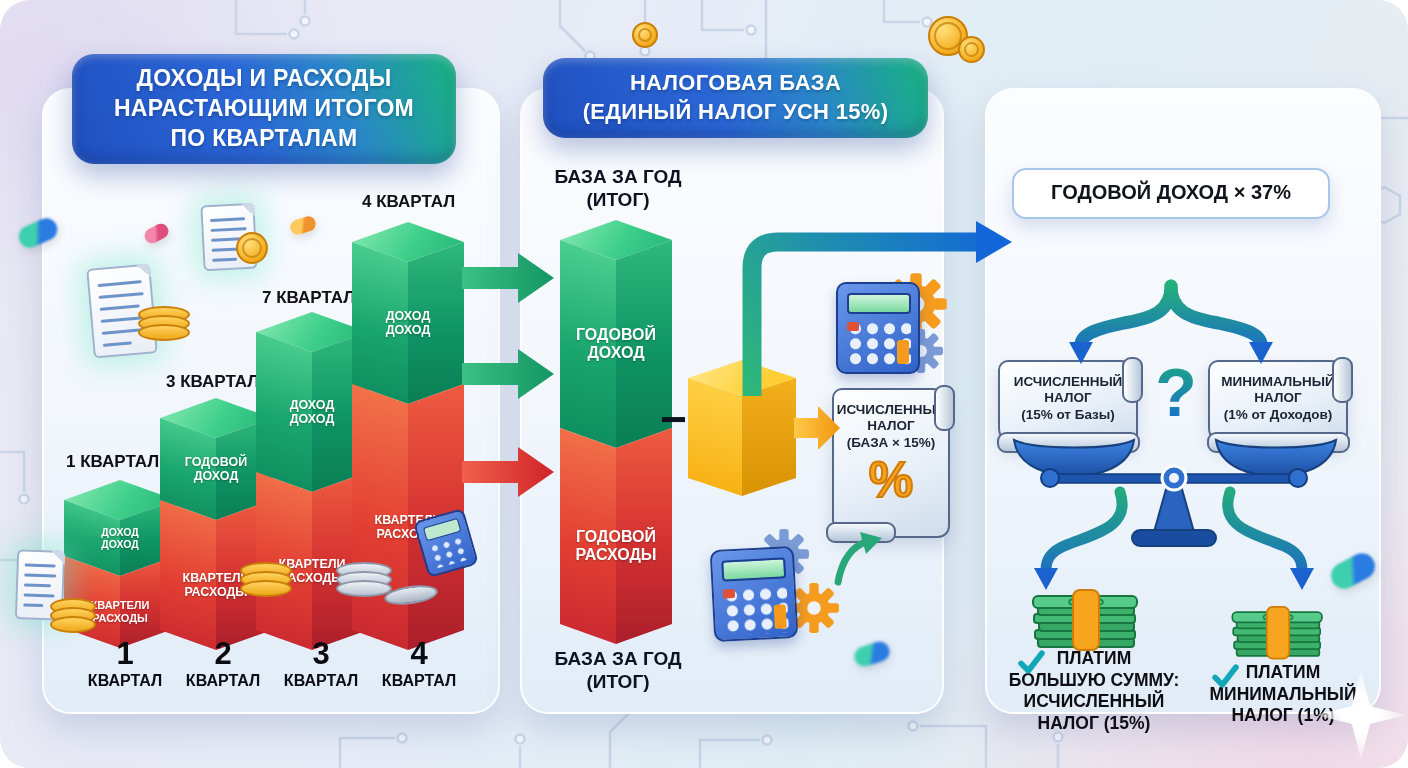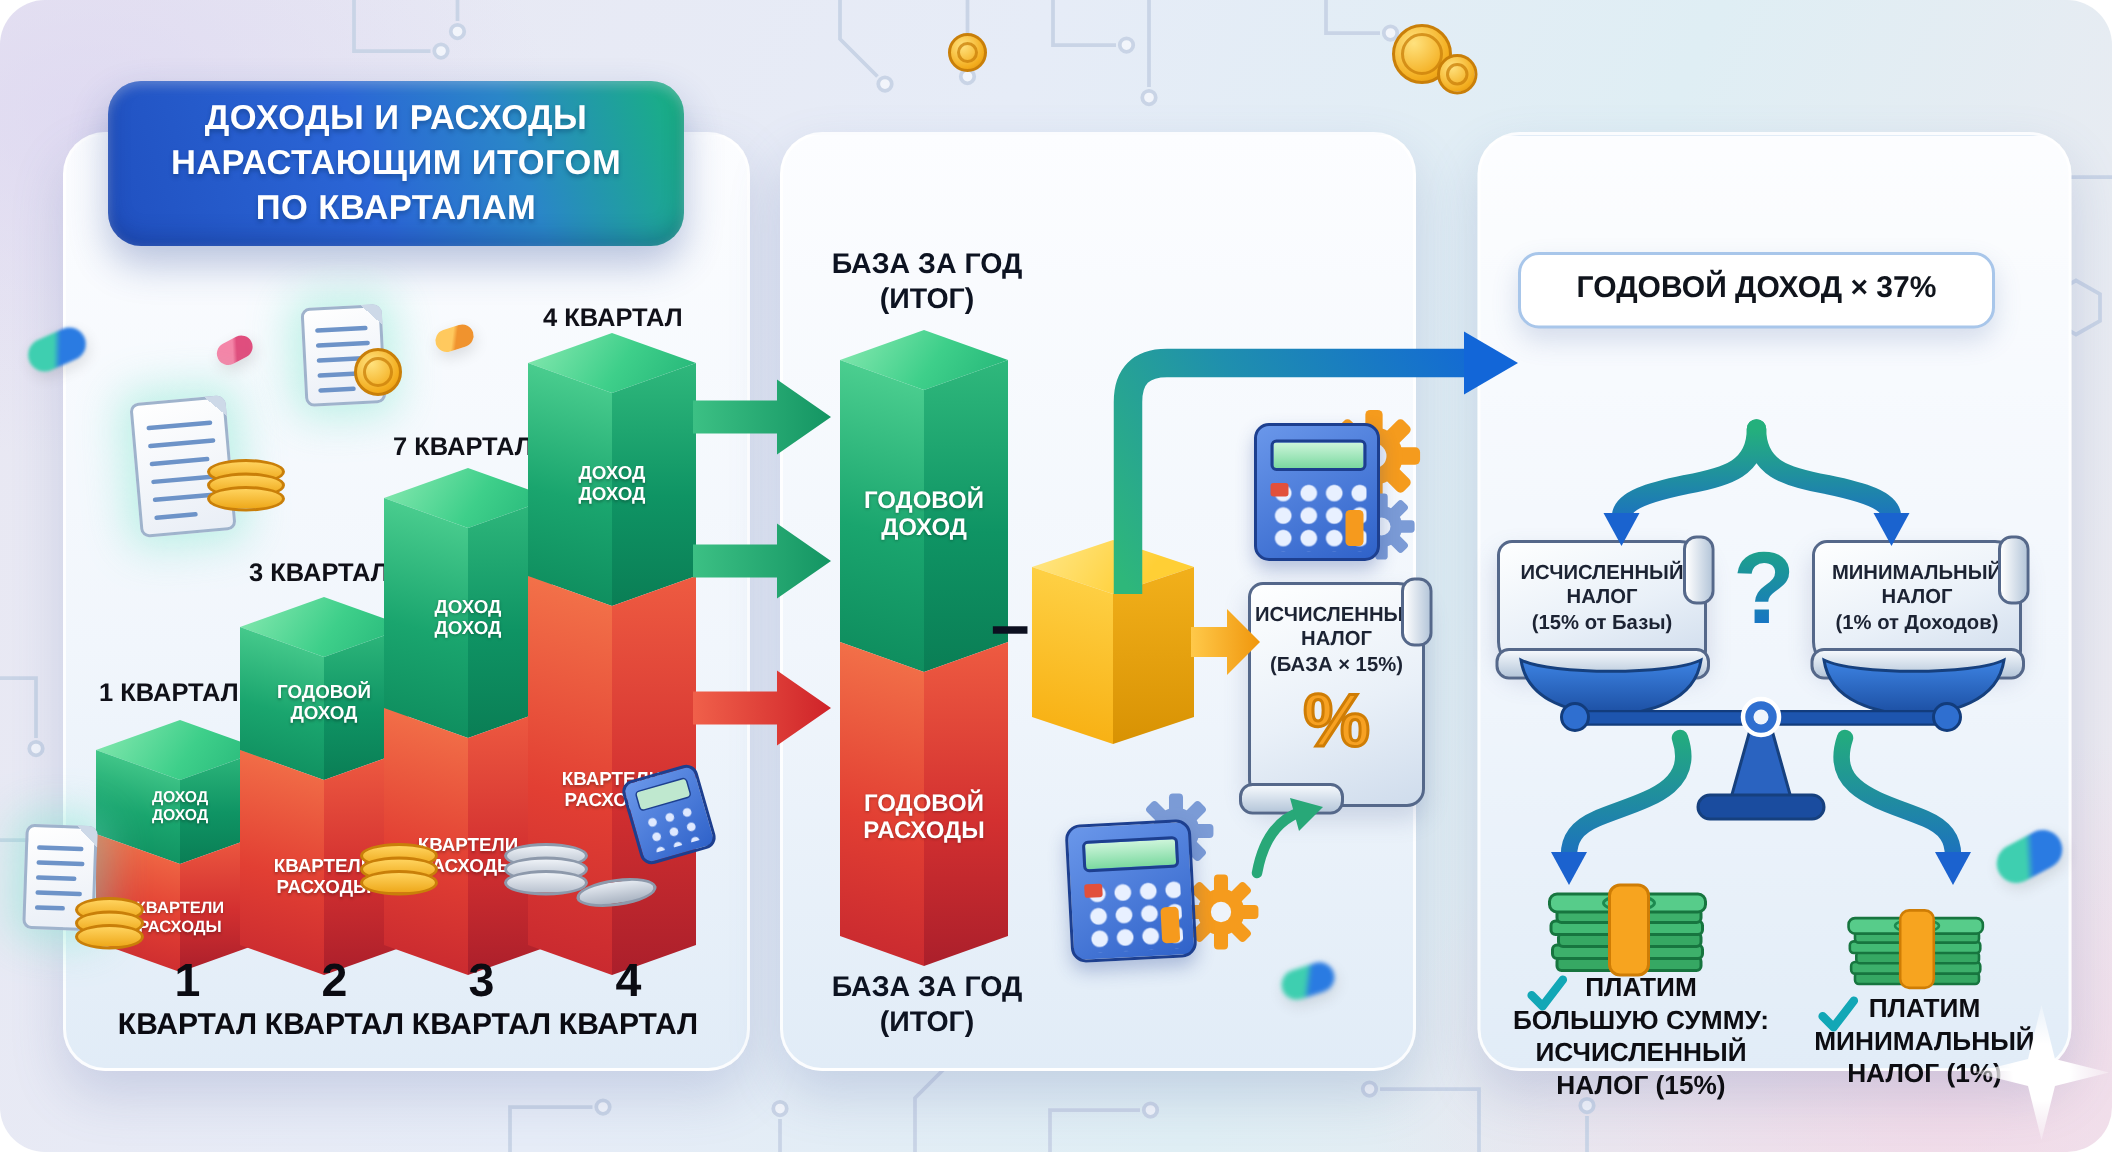--- a/index.html
+++ b/index.html
@@ -44,21 +44,21 @@
   .seg-label{
     position:absolute;left:0;width:112px;text-align:center;color:#fff;font-weight:800;
     font-size:12.5px;line-height:1.15;text-shadow:0 1px 2px rgba(0,0,0,.3);transform:translateY(-50%);
   }
   .lab-inc{top:calc(30px + var(--hg) / 2);}
   .lab-exp{top:calc(40px + var(--hg) + var(--hr) / 2);}
   .bar-mid .seg-label{font-size:16px;}
   .q-label{position:absolute;z-index:3;font-weight:800;font-size:17px;color:#101018;width:110px;}
   .axis-item{position:absolute;top:638px;width:94px;text-align:center;z-index:3;color:#0b0b12;}
   .axis-num{font-size:31px;font-weight:800;line-height:1;}
-  .axis-word{font-size:20px;font-weight:800;margin-top:3px;}
+  .axis-word{font-size:16px;font-weight:800;margin-top:3px;}
   
   .cube{position:absolute;width:108px;height:154px;z-index:3;}
   .cf-top{left:0;top:0;width:108px;height:36px;clip-path:polygon(0 50%,50% 0,100% 50%,50% 100%);background:linear-gradient(125deg,#ffe88c,#ffcf35 70%);}
   .cf-l{left:0;top:18px;width:54px;height:118px;clip-path:polygon(0 0,100% 18px,100% 100%,0 calc(100% - 18px));background:linear-gradient(195deg,#ffd44a,#f7ad0e);}
   .cf-r{left:54px;top:18px;width:54px;height:118px;clip-path:polygon(0 18px,100% 0,100% calc(100% - 18px),0 100%);background:linear-gradient(180deg,#f2b01b,#d89203);}
   .cube-text{position:absolute;left:2px;top:38px;width:104px;text-align:center;font-weight:800;font-size:13px;line-height:1.18;color:#3a2d00;}
   
   .scroll{
     position:absolute;z-index:3;border:2.5px solid #55688a;border-radius:10px 18px 12px 18px;
     background:linear-gradient(160deg,#feffff 0%,#e9f0f8 55%,#cfdcec 100%);
@@ -152,25 +152,29 @@
 
   <div class="panel" style="left:42px;top:88px;width:458px;height:626px;"></div>
   <div class="panel" style="left:520px;top:88px;width:424px;height:626px;"></div>
   <div class="panel" style="left:985px;top:88px;width:396px;height:626px;"></div>
 
   <div class="badge" style="left:72px;top:54px;width:384px;height:110px;font-size:23px;line-height:1.3;">
     <span class="pre">ДОХОДЫ И РАСХОДЫ
 НАРАСТАЮЩИМ ИТОГОМ
 ПО КВАРТАЛАМ</span>
   </div>
+  <div class="badge" style="left:543px;top:58px;width:385px;height:80px;font-size:22px;line-height:1.3;">
+    <span class="pre">НАЛОГОВАЯ БАЗА
+(ЕДИНЫЙ НАЛОГ УСН 15%)</span>
+  </div>
 
   <div class="q-label pre" style="left:66px;top:452px;">1 КВАРТАЛ</div>
   <div class="q-label pre" style="left:166px;top:372px;">3 КВАРТАЛ</div>
   <div class="q-label pre" style="left:262px;top:288px;">7 КВАРТАЛ</div>
-  <div class="q-label pre" style="left:362px;top:202px;">4 КВАРТАЛ</div>
+  <div class="q-label pre" style="left:362px;top:192px;">4 КВАРТАЛ</div>
 
   <div class="bar3d" style="left:64px;top:480px;--hg:56px;--hr:72px;z-index:3;">
     <div class="face f-top f-gt"></div>
     <div class="face f-l g-l f-gl"></div>
     <div class="face f-r g-r f-gr"></div>
     <div class="face f-l r-l f-rl"></div>
     <div class="face f-r r-r f-rr"></div>
     <div class="seg-label lab-inc pre" style="font-size:10.5px;">ДОХОД
 ДОХОД</div>
     <div class="seg-label lab-exp pre" style="font-size:11px;">КВАРТЕЛИ

